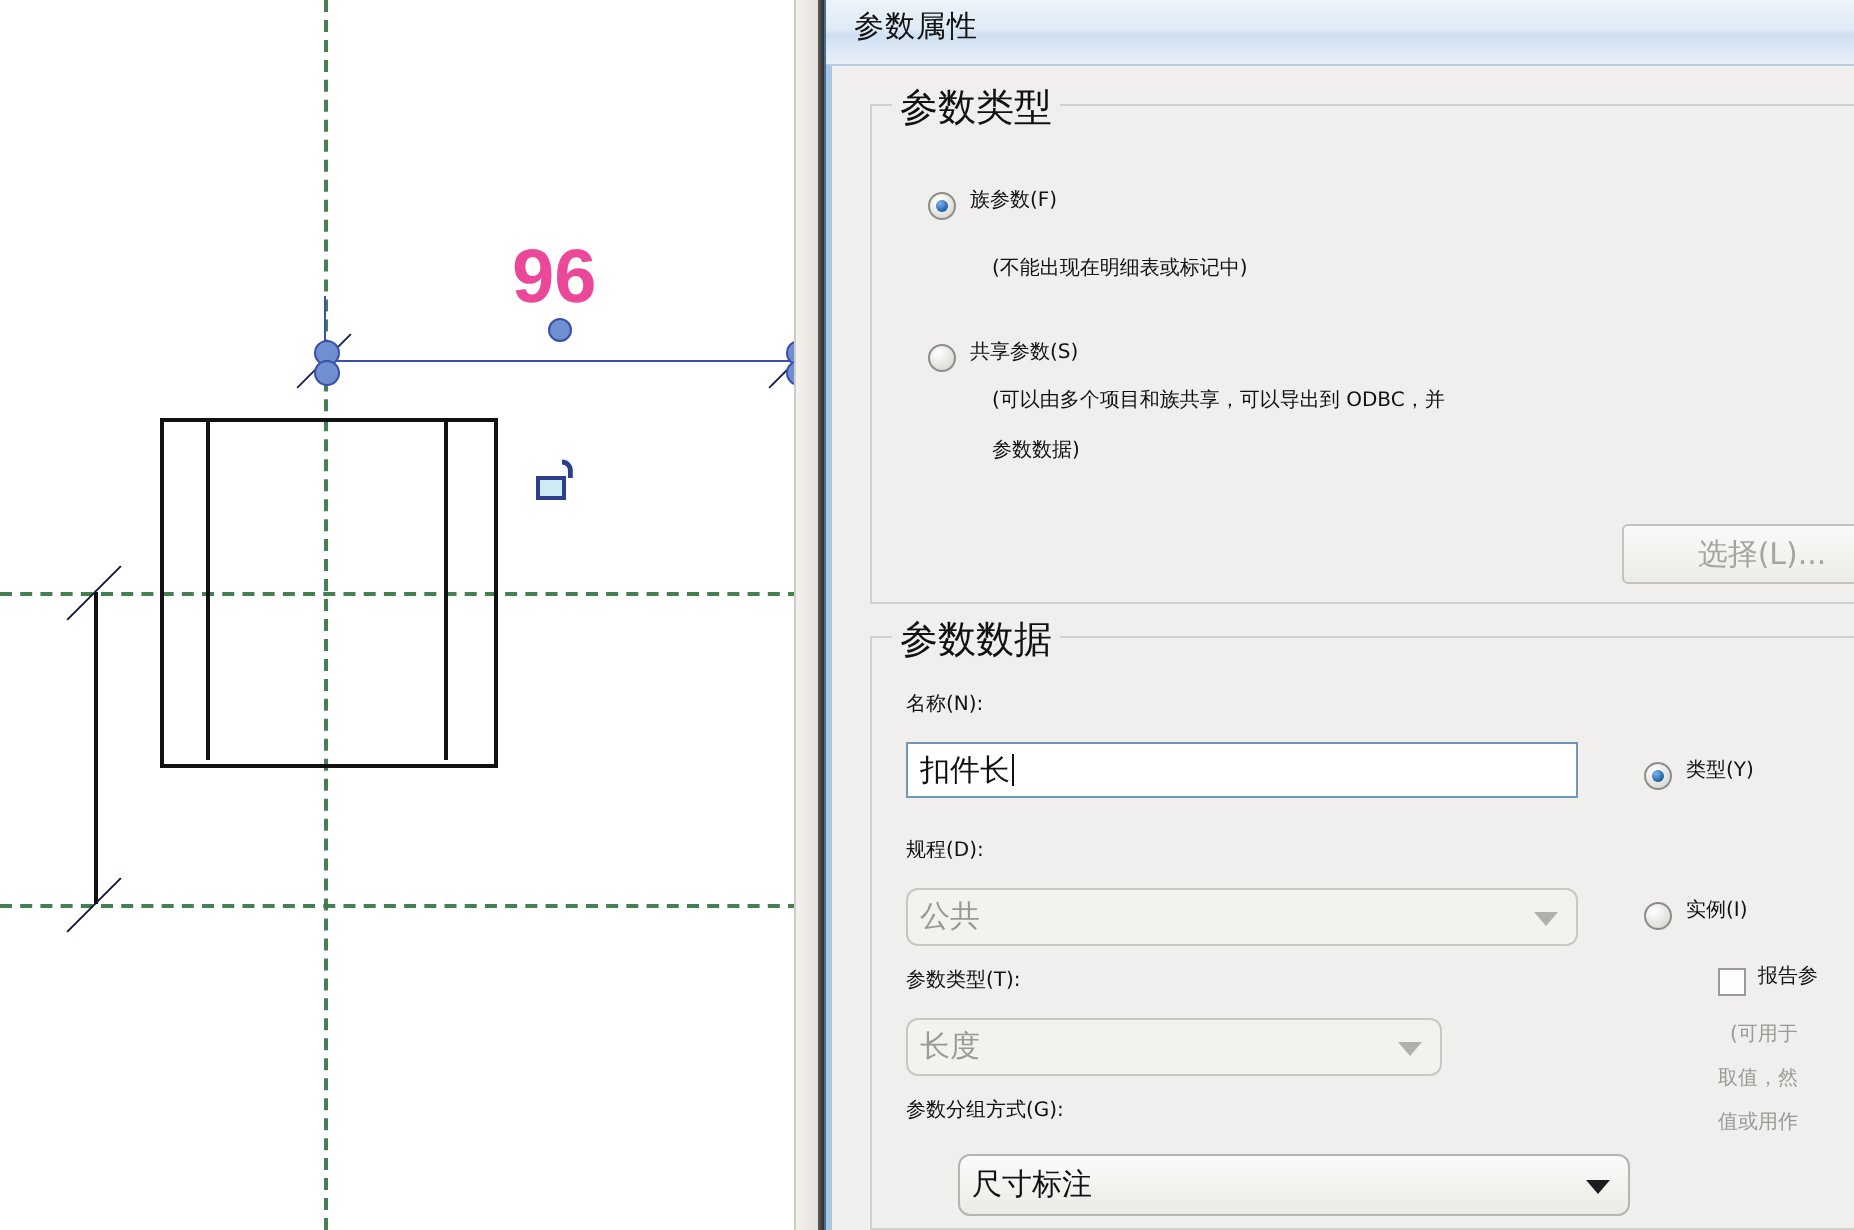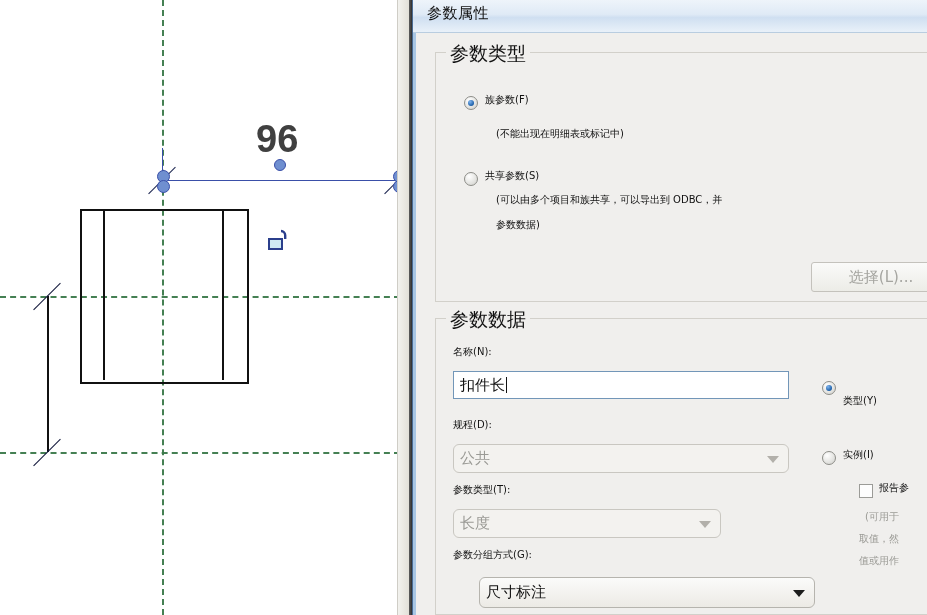--- a/index.html
+++ b/index.html
@@ -40,21 +40,21 @@
   .tick{
     position:absolute;height:0;border-top:1.5px solid #11173a;
     transform-origin:center;transform:rotate(-45deg);
   }
   .tick-blue{border-top-color:#1c2550;}
   .grip{
     position:absolute;width:11px;height:11px;border-radius:50%;
     background:#6f8fd0;border:1px solid #3a4fa8;
   }
   .dim-text{
-    position:absolute;color:#404040;font-weight:bold;
+    position:absolute;color:#ec4899;font-weight:bold;
     font-family:"Liberation Sans","DejaVu Sans",sans-serif;
   }
   .dim-text.v{transform:rotate(-90deg);transform-origin:left bottom;}
   
   .dimk-line{position:absolute;width:0;border-left:2px solid #111;}
   .lock-icon{position:absolute;width:26px;height:26px;}
 
   
   .cad-scroll{
     position:absolute;left:397px;top:0;width:13px;height:615px;
@@ -248,21 +248,21 @@
       <span class="arrow"></span>
     </div>
 
     <div class="lbl" style="left:40px;top:548px;">参数分组方式(G):</div>
     <div class="combo enabled" style="left:40px;top:577px;width:336px;height:31px;">
       <span>尺寸标注</span>
       <span class="arrow"></span>
     </div>
 
     <div class="radio on" style="left:409px;top:381px;"></div>
-    <div class="lbl" style="left:430px;top:394px;">类型(Y)</div>
+    <div class="lbl" style="left:430px;top:378px;">类型(Y)</div>
 
     <div class="radio" style="left:409px;top:451px;"></div>
     <div class="lbl" style="left:430px;top:448px;">实例(I)</div>
 
     <div class="checkbox" style="left:446px;top:484px;"></div>
     <div class="lbl" style="left:466px;top:481px;">报告参</div>
     <div class="lbl dim" style="left:452px;top:510px;">(可用于</div>
     <div class="lbl dim" style="left:446px;top:532px;">取值，然</div>
     <div class="lbl dim" style="left:446px;top:554px;">值或用作</div>
 

